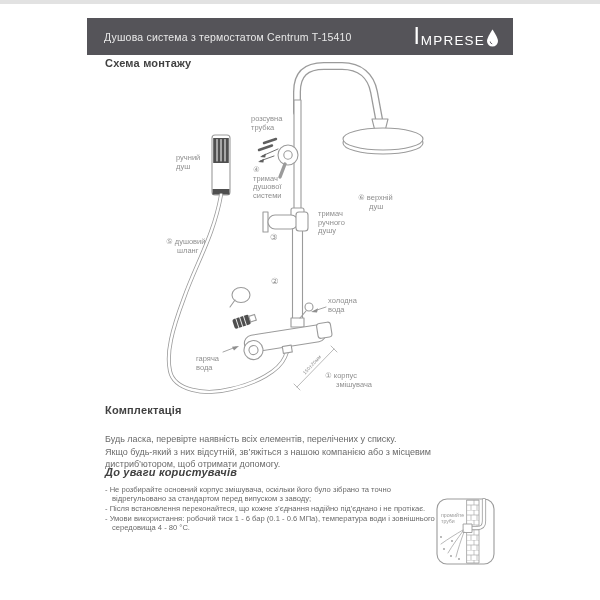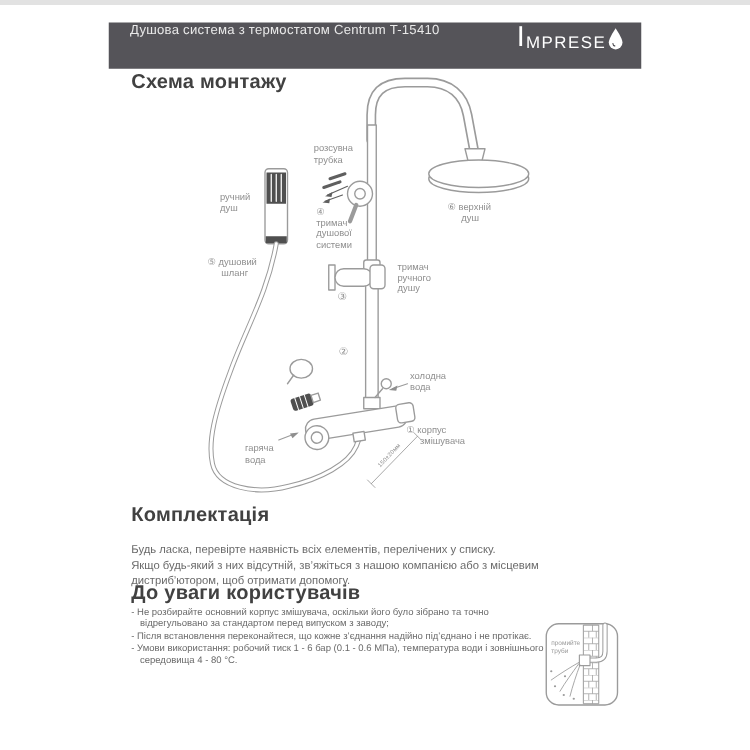--- a/index.html
+++ b/index.html
@@ -6,51 +6,51 @@
   body{
     width:600px;height:600px;background:#ffffff;position:relative;overflow:hidden;
     font-family:"Liberation Sans", sans-serif;
   }
   .page{position:absolute;inset:0;}
   .page-edge{position:absolute;left:0;top:0;width:600px;height:4px;background:#e2e2e2;}
 
   
   .topbar{
     position:absolute;left:87px;top:18px;width:426px;height:37px;background:#555459;
-    display:flex;align-items:flex-start;justify-content:space-between;
+    display:flex;align-items:center;justify-content:space-between;
     padding:0 14px 0 17px;box-sizing:border-box;
   }
   .topbar-title{color:#e9e9e9;font-size:10.5px;letter-spacing:.2px;white-space:nowrap;}
   .brand{display:flex;align-items:flex-end;color:#ffffff;line-height:1;}
   .brand-i{font-size:23px;font-weight:400;}
   .brand-rest{font-size:13.5px;letter-spacing:1.2px;margin:0 1px 1px 1px;}
   .brand svg{display:block;margin-bottom:1px;}
 
   
-  .h1{position:absolute;font-weight:bold;font-size:16px;color:#414141;letter-spacing:.2px;}
+  .h1{position:absolute;font-weight:bold;font-size:11px;color:#414141;letter-spacing:.2px;}
   #h-scheme{left:105px;top:57px;}
   #h-package{left:105px;top:404px;}
-  #h-notes{left:105px;top:466px;}
+  #h-notes{left:105px;top:466px;font-style:italic;}
 
   .body-text{
     position:absolute;left:105px;top:424px;width:370px;
     font-size:9px;line-height:12.5px;color:#6a6a6a;white-space:pre-line;
   }
 
   .notes-list{
     position:absolute;left:105px;top:486px;width:334px;margin:0;padding:0;list-style:none;
     font-size:7.6px;line-height:8.9px;color:#6a6a6a;
   }
   .notes-list li{padding-left:7px;text-indent:-7px;margin:0 0 1px 0;}
 
   
   .dlabel{
     position:absolute;font-size:7.5px;line-height:8.6px;color:#8f8f8f;white-space:pre-line;
   }
-  .hang{padding-left:11px;text-indent:-11px;}
+  .hang{padding-left:11px;text-indent:-11px;margin-top:32px;}
   .numchip{font-size:8.5px;}
   .dim-label{
     position:absolute;left:302px;top:372px;font-size:4.8px;color:#8f8f8f;
     transform:rotate(-47deg);transform-origin:left top;letter-spacing:.2px;
   }
   .flush-label{
     position:absolute;left:441px;top:512px;font-size:5.2px;line-height:6.2px;
     color:#9a9a9a;white-space:pre-line;
   }
   .diagram-svg{position:absolute;left:0;top:0;pointer-events:none;}

